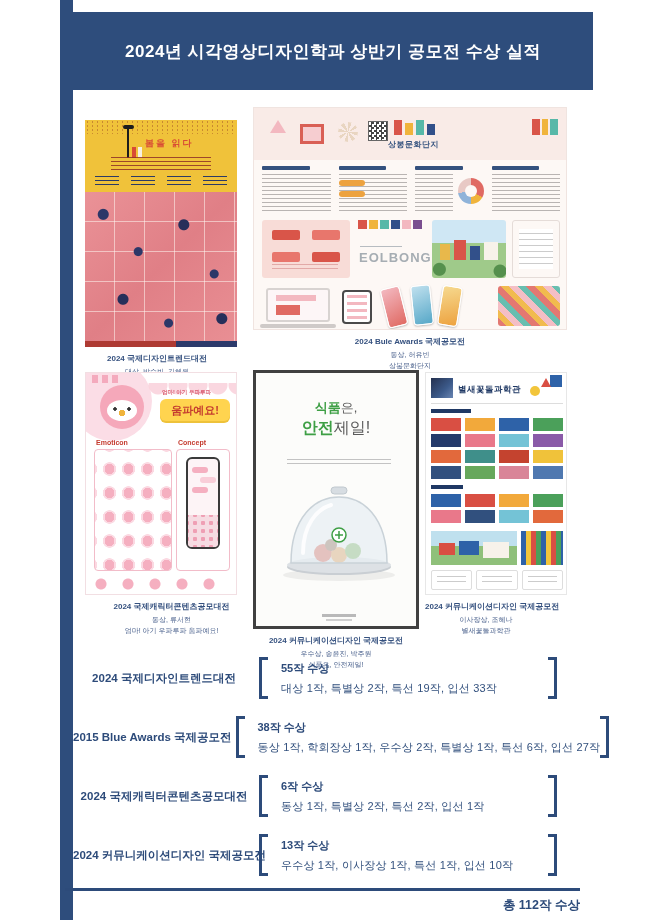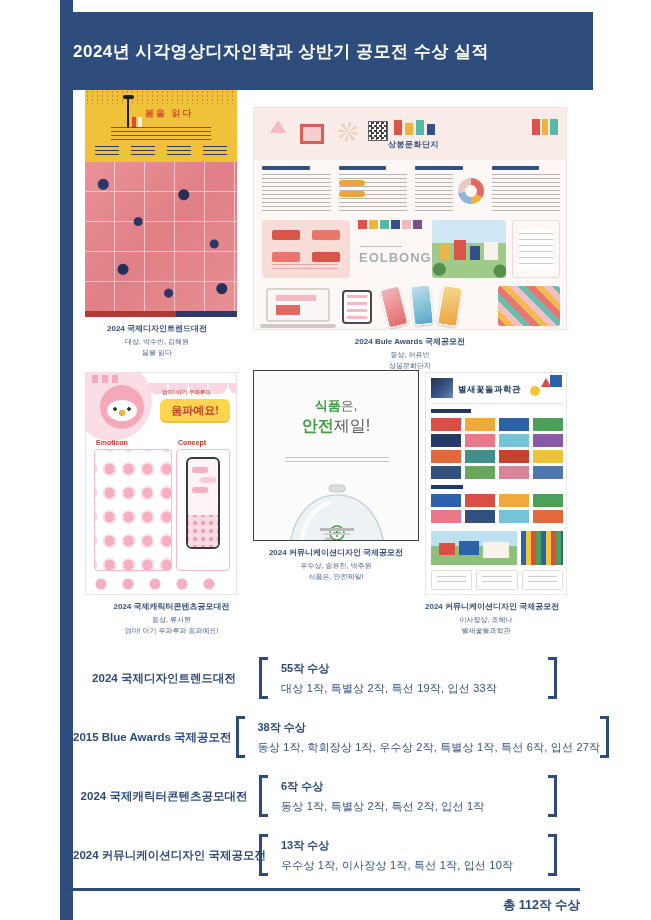--- a/index.html
+++ b/index.html
@@ -2,34 +2,34 @@
 <html><head>
 <meta charset="utf-8">
 <style>
 *{margin:0;padding:0;box-sizing:border-box}
 html,body{background:#9a9a9a}
 body{font-family:"Liberation Sans","DejaVu Sans",sans-serif}
 .page{position:relative;width:651px;height:920px;background:#ffffff;margin:0 auto;overflow:hidden}
 
 
 .stripe{position:absolute;left:60px;top:0;width:13px;height:920px;background:#2e4d7c}
-.banner{position:absolute;left:73px;top:12px;width:520px;height:78px;background:#2e4d7c;display:flex;align-items:center;}
+.banner{position:absolute;left:73px;top:12px;width:520px;height:78px;background:#2e4d7c;display:flex;align-items:center;justify-content:center}
 .banner h1{color:#fff;font-size:17px;font-weight:bold;letter-spacing:.5px;white-space:nowrap}
 
 
 .fig{position:absolute;text-align:center}
 .art{position:relative;overflow:hidden}
 .cap{margin-top:6px;line-height:1.6;white-space:nowrap}
 .cap-t{font-size:8px;font-weight:bold;color:#35517f}
 .cap-a,.cap-w{font-size:7px;color:#49608c}
 
-#figA{left:85px;top:90px;width:144px}  .artA{width:152px;height:227px;background:#f0c23a}
+#figA{left:85px;top:120px;width:144px}  .artA{width:152px;height:227px;background:#f0c23a}
 #figB{left:253px;top:107px;width:314px} .artB{width:314px;height:223px;background:#fdf8f5;border:1px solid #f0e4e0}
 #figC{left:85px;top:372px;width:173px}  .artC{width:152px;height:223px;background:#fff;border:1px solid #f2dfe3}
-#figD{left:253px;top:370px;width:166px} .artD{width:166px;height:171px;background:#fcfcfa;border:1px solid #404040}
+#figD{left:253px;top:370px;width:166px} .artD{width:166px;height:259px;background:#fcfcfa;border:3px solid #404040}
 #figE{left:425px;top:372px;width:122px} .artE{width:142px;height:223px;background:#fff;border:1px solid #e7e7e7}
 
 
 .artA::before{content:"";position:absolute;left:0;top:0;right:0;height:14px;
  background-image:radial-gradient(circle,#b8722c 0 .7px,transparent 1.1px);background-size:5px 4px;opacity:.7}
 .pA-lamp{position:absolute;left:42px;top:8px;width:2px;height:30px;background:#1d1d1d}
 .pA-lamp::before{content:"";position:absolute;left:-4px;top:-3px;width:11px;height:4px;background:#1d1d1d;border-radius:2px}
 .pA-figs{position:absolute;left:47px;top:27px;width:10px;height:11px;
  background:linear-gradient(to right,#d84b35 0 4px,transparent 4px 6px,#f7f0e2 6px 10px)}
 .pA-title{position:absolute;left:60px;top:17px;font-size:9px;font-weight:bold;color:#d84b35;letter-spacing:2px}

